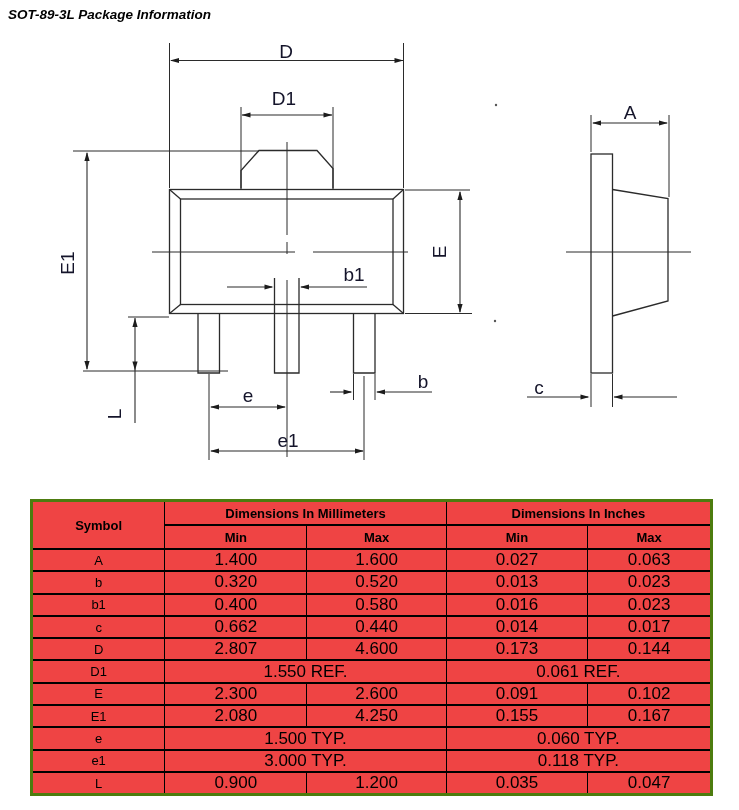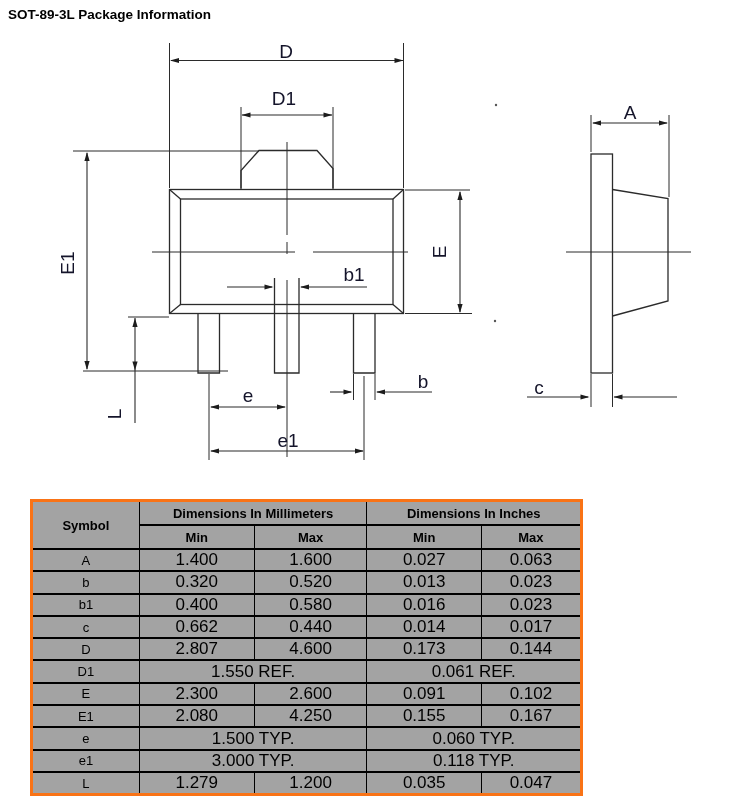--- a/index.html
+++ b/index.html
@@ -7,40 +7,41 @@
     position:relative;
     width:739px;height:810px;
     background:#ffffff;
     font-family:"Liberation Sans",sans-serif;
     overflow:hidden;
   }
   .doc-title{
     position:absolute;left:8px;top:7px;
     font-size:13.5px;font-weight:bold;color:#000;
     letter-spacing:0px;
+    font-style:italic;
   }
   svg.drawing{position:absolute;left:0;top:0;}
   svg .ln{stroke:#2b2b2b;stroke-width:1.3;fill:none;}
   svg .thin{stroke:#2b2b2b;stroke-width:1;fill:none;}
   svg .dim{stroke:#2b2b2b;stroke-width:1.1;fill:none;}
   svg .ah{fill:#1c1c1c;stroke:none;}
   svg text.dlbl{
     font-family:"Liberation Sans",sans-serif;
     font-size:19px;fill:#14142a;
   }
   svg .dot{fill:#555;}
   table.pkg{
     position:absolute;left:30px;top:499px;
-    width:553px;
+    width:683px;
     border-collapse:collapse;
     table-layout:fixed;
-    border:3px solid #f97316;
+    border:3px solid #4d7c0f;
     font-family:"Liberation Sans",sans-serif;
     color:#000;
-    background:#a3a3a3;
+    background:#ef4444;
   }
   table.pkg th, table.pkg td{
     border:solid #000;
     border-width:2px 1.5px;
     text-align:center;vertical-align:middle;
     padding:0;overflow:hidden;white-space:nowrap;
   }
   table.pkg th{font-size:13px;font-weight:bold;height:22px;}
   table.pkg td{font-size:17px;font-weight:normal;height:20.3px;}
   table.pkg td.sym{font-size:13px;}
@@ -244,20 +245,20 @@
         <td colspan="2">1.500 TYP.</td>
         <td colspan="2">0.060 TYP.</td>
       </tr>
       <tr>
         <td class="sym">e1</td>
         <td colspan="2">3.000 TYP.</td>
         <td colspan="2">0.118 TYP.</td>
       </tr>
       <tr>
         <td class="sym">L</td>
-        <td>1.279</td>
+        <td>0.900</td>
         <td>1.200</td>
         <td>0.035</td>
         <td>0.047</td>
       </tr>
     </tbody>
   </table>
 </div>
 
 </body></html>

